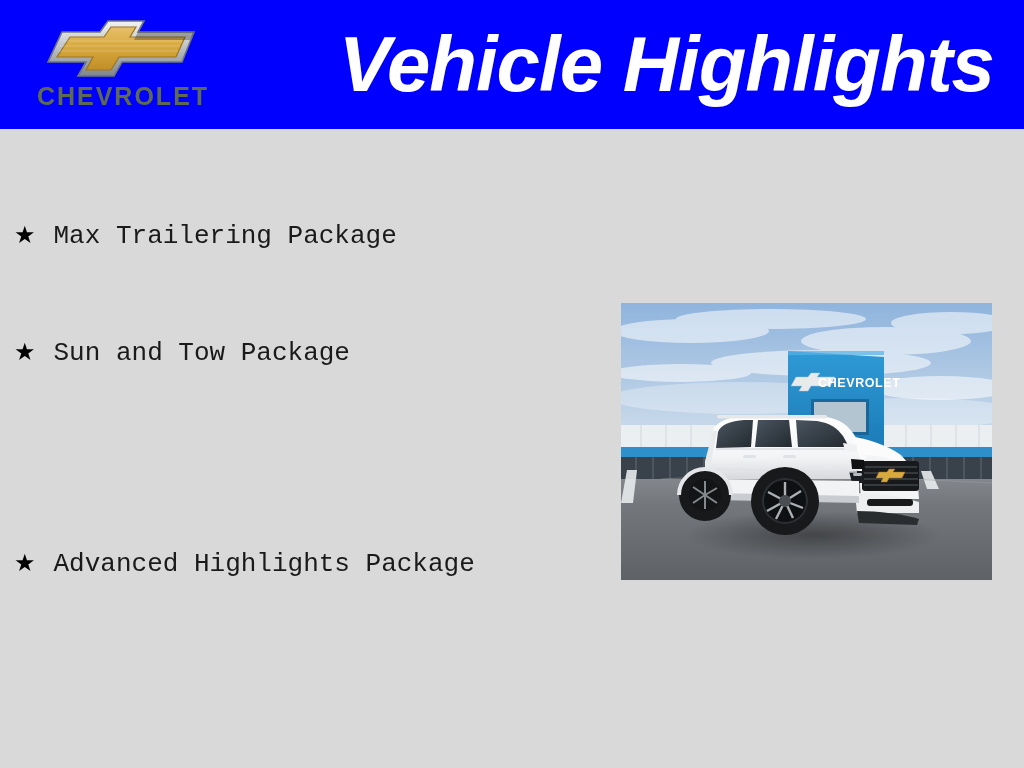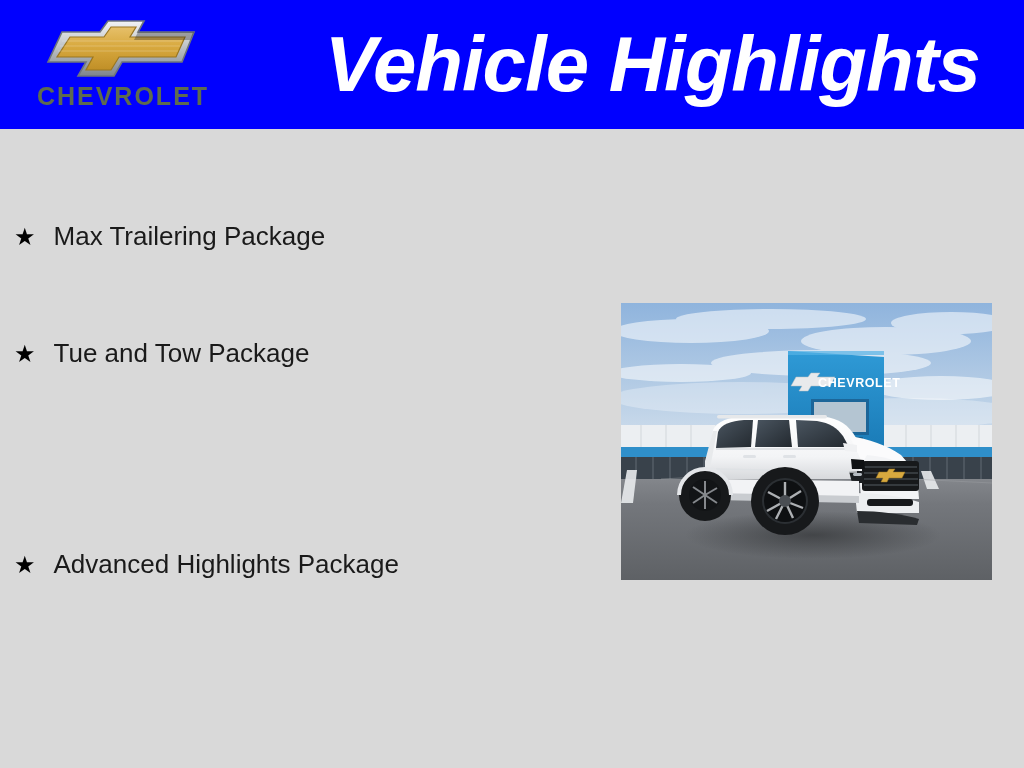--- a/index.html
+++ b/index.html
@@ -57,21 +57,21 @@
 
   .page-title {
     position: absolute;
     left: 0;
     top: 0;
     width: 1024px;
     height: 129px;
     display: flex;
     align-items: center;
     justify-content: flex-end;
-    padding-right: 44px;
+    padding-right: 30px;
     box-sizing: border-box;
     font-size: 78px;
     font-weight: bold;
     font-style: italic;
     color: #ffffff;
     letter-spacing: -1px;
     white-space: nowrap;
   }
 
   
@@ -99,20 +99,21 @@
     font-size: 24px;
     line-height: 1;
     color: #000000;
     flex: 0 0 auto;
   }
   .bullet-text {
     font-size: 26px;
     color: #1a1a1a;
     line-height: 1;
     white-space: nowrap;
+    font-family: Liberation Mono, monospace;
   }
 
   
   .vehicle-photo {
     position: absolute;
     left: 621px;
     top: 174px;
     width: 371px;
     height: 277px;
     overflow: hidden;
@@ -164,21 +165,21 @@
 
   <div class="bullet-list">
 
     <div class="bullet-item">
       <span class="bullet-star">★</span>
       <span class="bullet-text">Max Trailering Package</span>
     </div>
 
     <div class="bullet-item">
       <span class="bullet-star">★</span>
-      <span class="bullet-text">Tue and Tow Package</span>
+      <span class="bullet-text">Sun and Tow Package</span>
     </div>
 
     <div class="bullet-item">
       <span class="bullet-star">★</span>
       <span class="bullet-text">Advanced Highlights Package</span>
     </div>
 
   </div>
 
   <div class="vehicle-photo">

